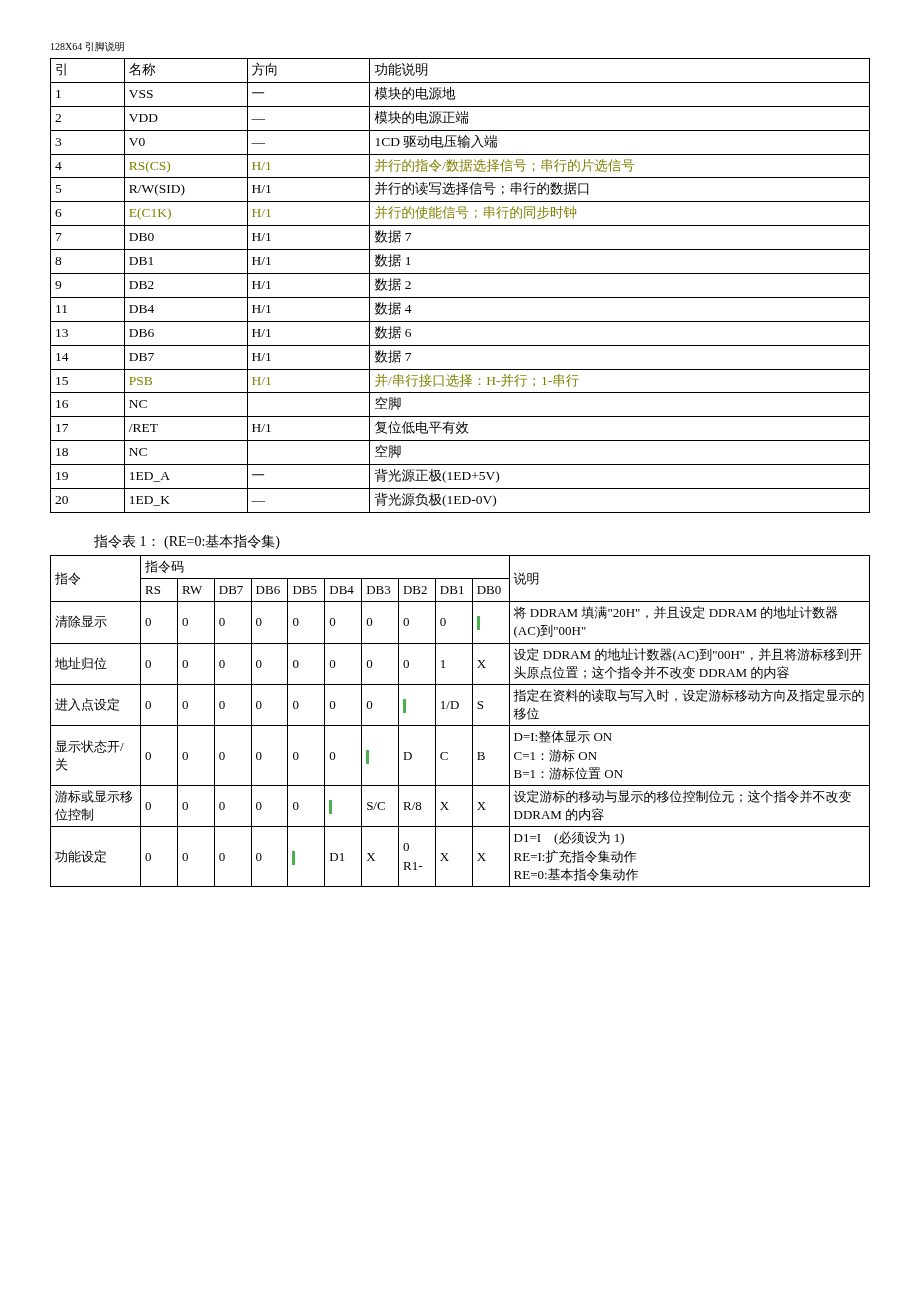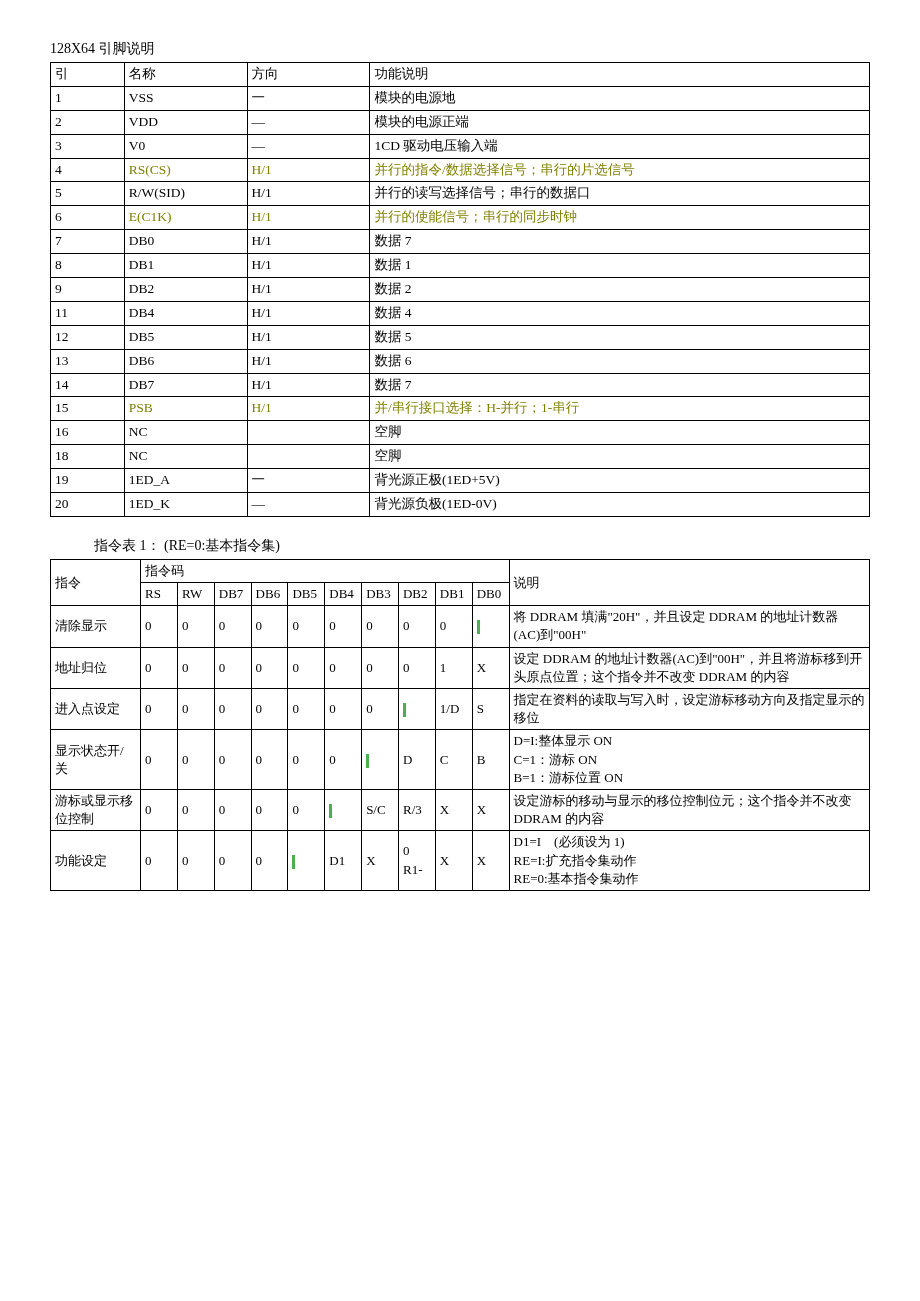--- a/index.html
+++ b/index.html
@@ -6,21 +6,21 @@
       font-family: "SimSun", "宋体", serif;
       font-size: 14px;
       color: #000;
       background: #fff;
       margin: 0;
       padding: 40px 50px;
       width: 820px;
     }
     .title {
       margin-bottom: 4px;
-      font-size: 14px;
+      font-size: 10px;
     }
     table {
       border-collapse: collapse;
       width: 100%;
       margin-bottom: 20px;
     }
     td, th {
       border: 1px solid #000;
       padding: 2px 4px;
       text-align: left;
@@ -122,26 +122,20 @@
         <td>H/1</td>
         <td>数据 2</td>
       </tr>
       <tr>
         <td>11</td>
         <td>DB4</td>
         <td>H/1</td>
         <td>数据 4</td>
       </tr>
       <tr>
-        <td>12</td>
-        <td>DB5</td>
-        <td>H/1</td>
-        <td>数据 5</td>
-      </tr>
-      <tr>
         <td>13</td>
         <td>DB6</td>
         <td>H/1</td>
         <td>数据 6</td>
       </tr>
       <tr>
         <td>14</td>
         <td>DB7</td>
         <td>H/1</td>
         <td>数据 7</td>
@@ -150,20 +144,26 @@
         <td>15</td>
         <td class="olive">PSB</td>
         <td class="olive">H/1</td>
         <td class="olive">并/串行接口选择：H-并行；1-串行</td>
       </tr>
       <tr>
         <td>16</td>
         <td>NC</td>
         <td></td>
         <td>空脚</td>
+      </tr>
+      <tr>
+        <td>17</td>
+        <td>/RET</td>
+        <td>H/1</td>
+        <td>复位低电平有效</td>
       </tr>
       <tr>
         <td>18</td>
         <td>NC</td>
         <td></td>
         <td>空脚</td>
       </tr>
       <tr>
         <td>19</td>
         <td>1ED_A</td>
@@ -260,21 +260,21 @@
       </tr>
       <tr>
         <td>游标或显示移位控制</td>
         <td class="col-bit">0</td>
         <td class="col-bit">0</td>
         <td class="col-bit">0</td>
         <td class="col-bit">0</td>
         <td class="col-bit">0</td>
         <td class="col-bit"><span class="green-bar"></span></td>
         <td class="col-bit">S/C</td>
-        <td class="col-bit">R/3</td>
+        <td class="col-bit">R/8</td>
         <td class="col-bit">X</td>
         <td class="col-bit">X</td>
         <td>设定游标的移动与显示的移位控制位元；这个指令并不改变 DDRAM 的内容</td>
       </tr>
       <tr>
         <td>功能设定</td>
         <td class="col-bit">0</td>
         <td class="col-bit">0</td>
         <td class="col-bit">0</td>
         <td class="col-bit">0</td>

